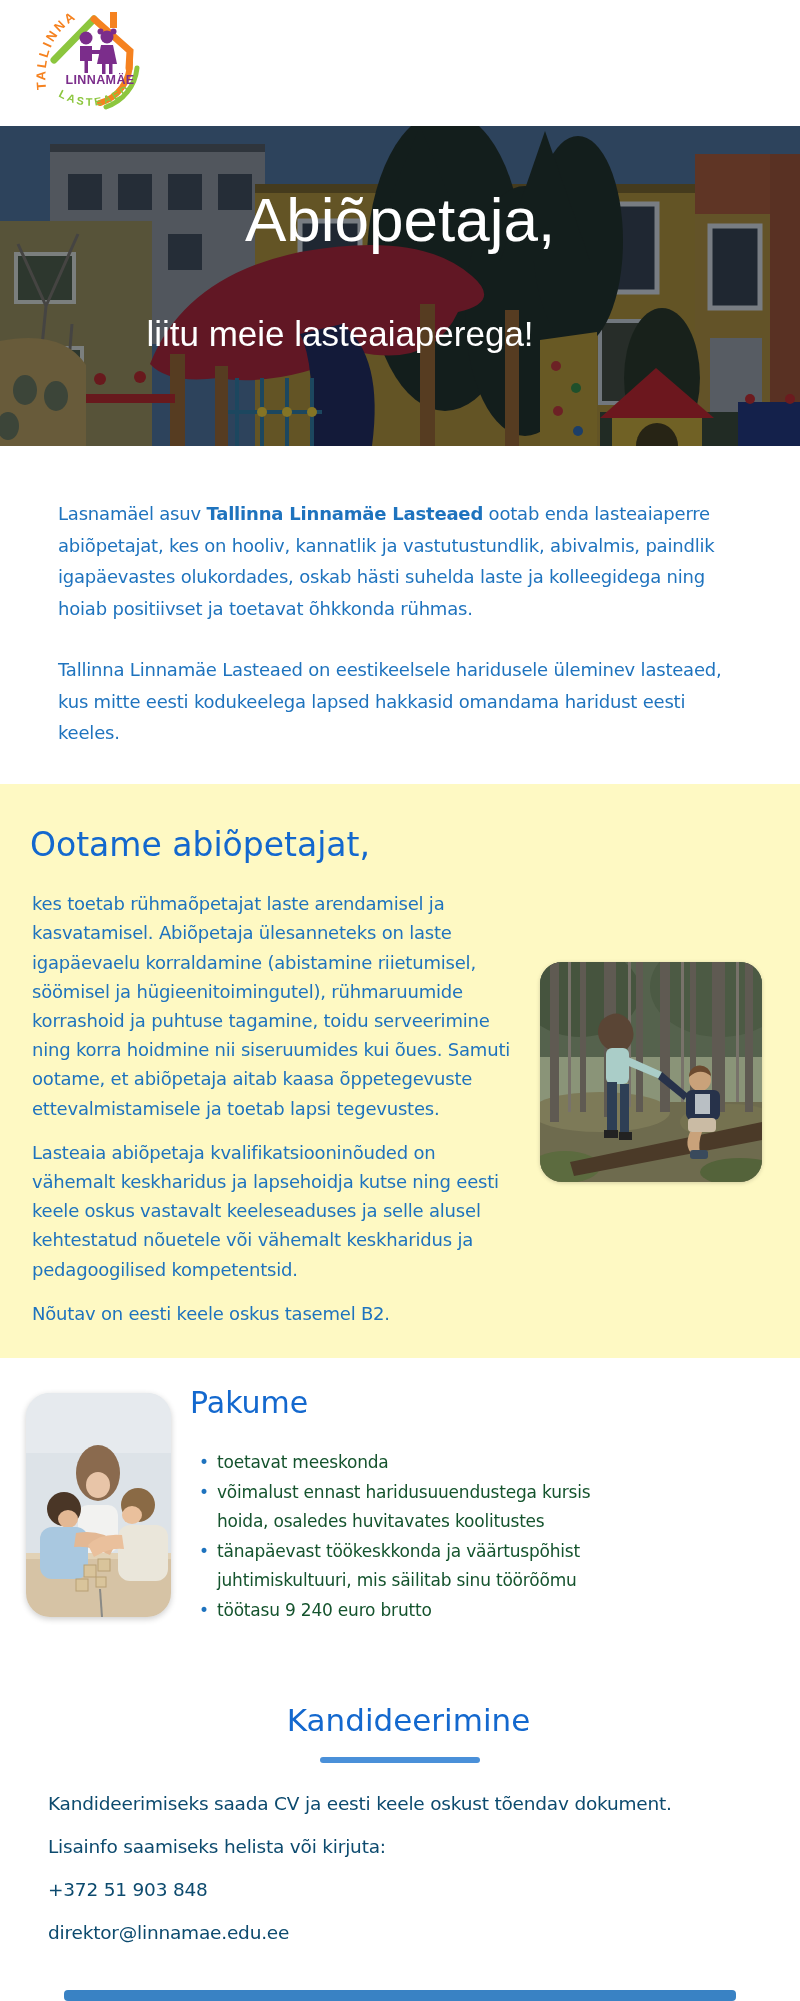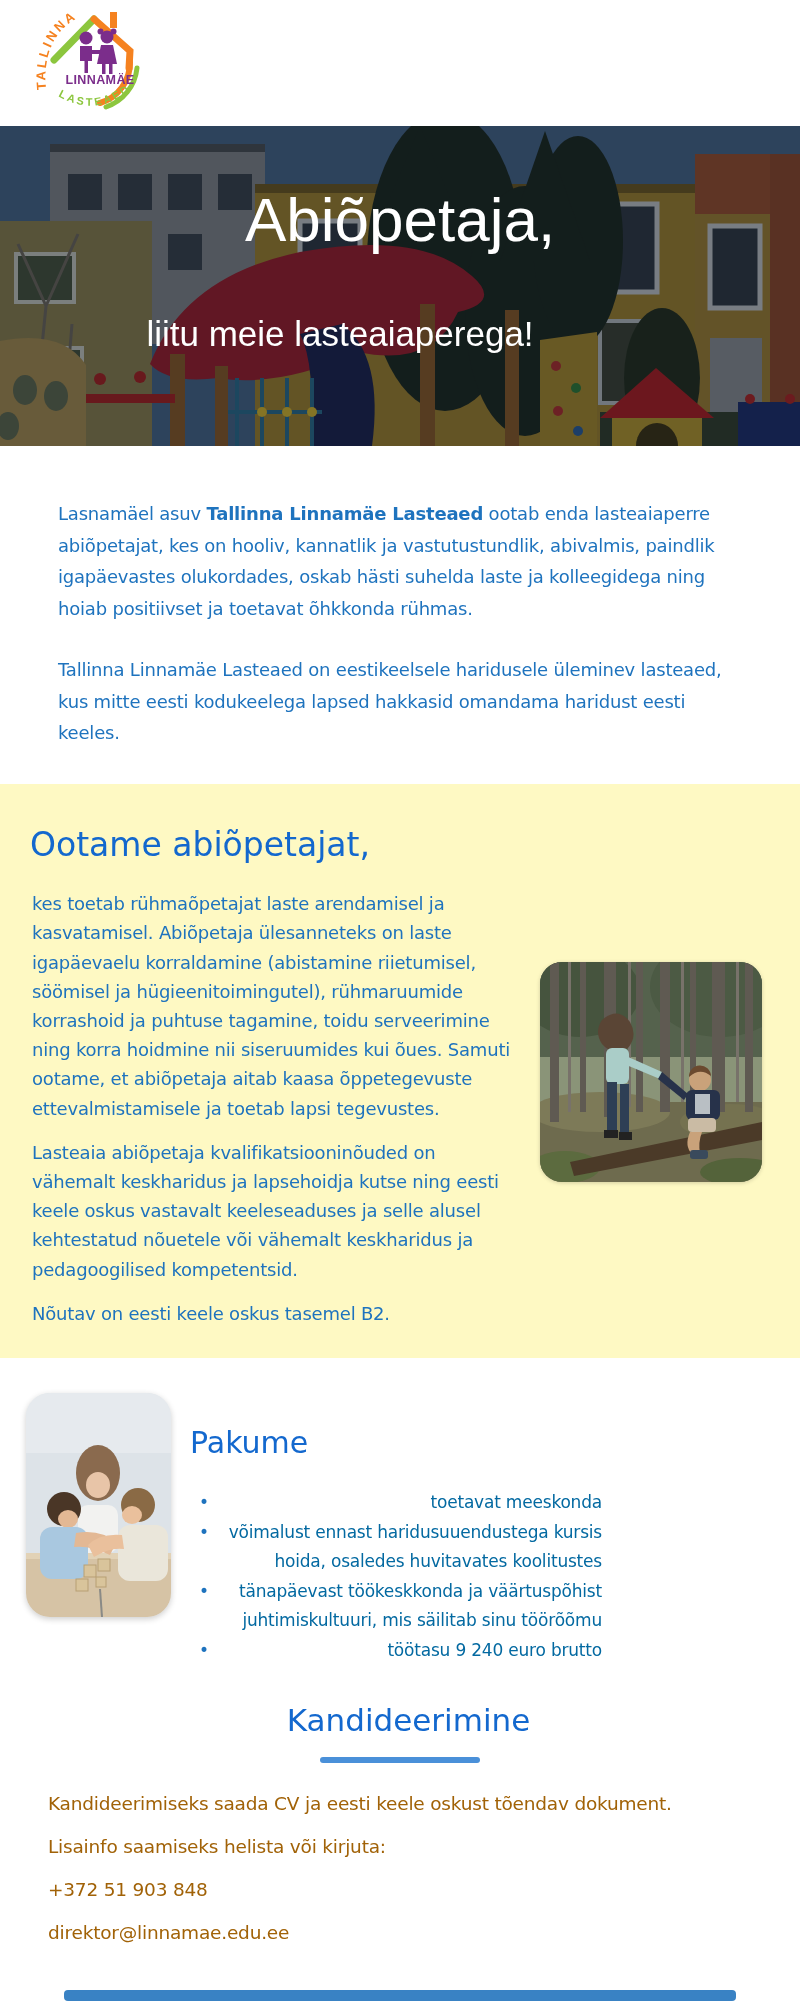--- a/index.html
+++ b/index.html
@@ -32,33 +32,33 @@
   .expect h2{margin:40px 0 0 30px;color:#1368ce;font-weight:400;font-size:33px;line-height:1.25;}
   .expect-text{margin:24px 0 0 32px;width:490px;}
   .expect-text p{margin:0 0 15px 0;color:#1e73be;font-size:18px;line-height:29.2px;letter-spacing:-0.2px;}
   .forest-photo{position:absolute;left:540px;top:178px;width:222px;height:220px;
     border-radius:22px;overflow:hidden;box-shadow:0 1px 4px rgba(0,0,0,0.18);}
 
   
   .offer{position:absolute;top:1358px;left:0;width:800px;height:324px;background:#ffffff;}
   .children-photo{position:absolute;left:26px;top:35px;width:145px;height:224px;
     border-radius:24px;overflow:hidden;box-shadow:0 2px 6px rgba(0,0,0,0.20);}
-  .offer-content{position:absolute;left:190px;top:27px;margin-top:40px;}
+  .offer-content{position:absolute;left:190px;top:27px;}
   .offer-content h2{margin:0;color:#1368ce;font-weight:400;font-size:30px;line-height:1.2;}
   .offer-list{list-style:none;margin:27px 0 0 0;padding:0;width:412px;}
-  .offer-list li{position:relative;padding-left:27px;margin:0 0 1px 0;color:#0369a1;
-    font-size:17px;line-height:29px;letter-spacing:-0.2px;text-align:right;}
+  .offer-list li{position:relative;padding-left:27px;margin:0 0 1px 0;color:#14532d;
+    font-size:17px;line-height:29px;letter-spacing:-0.2px;}
   .offer-list li::before{content:"\2022";position:absolute;left:9px;top:0;color:#1e73be;font-size:17px;}
 
   
   .apply{position:absolute;top:1682px;left:0;width:800px;height:308px;background:#ffffff;}
   .apply h2{margin:20px 0 0 17px;text-align:center;color:#1368ce;font-weight:400;font-size:31px;line-height:1.2;}
   .apply-divider{width:160px;height:6px;border-radius:3px;background:#4a90d9;margin:18px auto 0 auto;}
   .apply-lines{margin:28px 0 0 48px;}
-  .apply-lines p{margin:0 0 17px 0;color:#a16207;font-size:18.5px;line-height:26px;letter-spacing:-0.2px;}
+  .apply-lines p{margin:0 0 17px 0;color:#0c4a6e;font-size:18.5px;line-height:26px;letter-spacing:-0.2px;}
 
   
   .footer-bar{position:absolute;top:1990px;left:64px;width:672px;height:11px;
     border-radius:4px;background:#3982c4;}
 </style>
 </head>
 <body>
 
 <div class="page">
 

